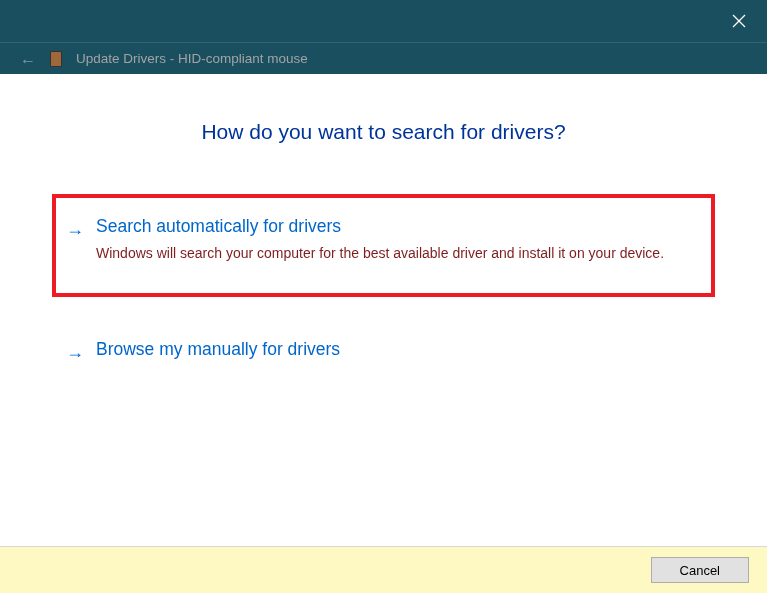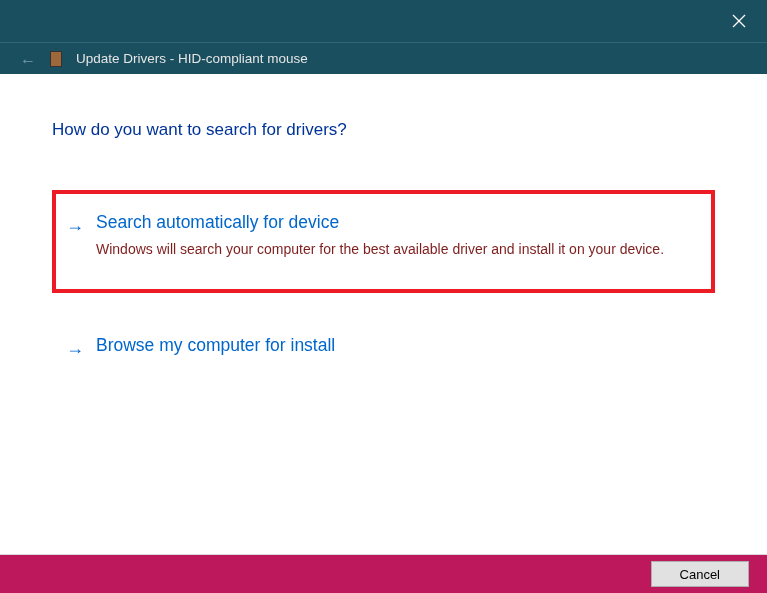--- a/index.html
+++ b/index.html
@@ -55,32 +55,33 @@
     }
     .header-icon {
       width: 12px;
       height: 16px;
       background: #9e683a;
       border: 1px solid #333;
       display: inline-block;
       position: relative;
     }
     .header-title {
-      color: #e5e5e5;
+      color: #a3a3a3;
       font-size: 13.5px;
       font-weight: 400;
     }
     .content {
       padding: 46px 52px 0 52px;
     }
     .page-title {
       color: #003399;
-      font-size: 17px;
+      font-size: 21px;
       font-weight: 400;
       margin-bottom: 50px;
+      text-align: center;
     }
     .option {
       display: flex;
       padding: 22px 18px 34px 14px;
       margin-bottom: 20px;
       cursor: pointer;
       gap: 12px;
       position: relative;
     }
     .option.highlighted {
@@ -108,22 +109,22 @@
       color: #7f1d1d;
       font-size: 14px;
       line-height: 1.45;
       font-weight: 400;
     }
     .footer {
       position: absolute;
       bottom: 0;
       left: 0;
       right: 0;
-      height: 39px;
-      background: #be185d;
+      height: 47px;
+      background: #fef9c3;
       border-top: 1px solid #d8d8d8;
       display: flex;
       align-items: center;
       justify-content: flex-end;
       padding-right: 18px;
     }
     .cancel-btn {
       background: #e1e1e1;
       border: 1px solid #adadad;
       padding: 4px 28px;
@@ -150,28 +151,28 @@
   <span class="header-icon"></span>
   <span class="header-title">Update Drivers - HID-compliant mouse</span>
 </div>
 
 <div class="content">
   <h1 class="page-title">How do you want to search for drivers?</h1>
 
   <div class="option highlighted">
     <div class="option-arrow">→</div>
     <div class="option-text">
-      <div class="option-title">Search automatically for device</div>
+      <div class="option-title">Search automatically for drivers</div>
       <div class="option-desc">Windows will search your computer for the best available driver and install it on your device.</div>
     </div>
   </div>
 
   <div class="option">
     <div class="option-arrow">→</div>
     <div class="option-text">
-      <div class="option-title">Browse my computer for install</div>
+      <div class="option-title">Browse my manually for drivers</div>
     </div>
   </div>
 </div>
 
 <div class="footer">
   <button class="cancel-btn">Cancel</button>
 </div>
 
 </body></html>

